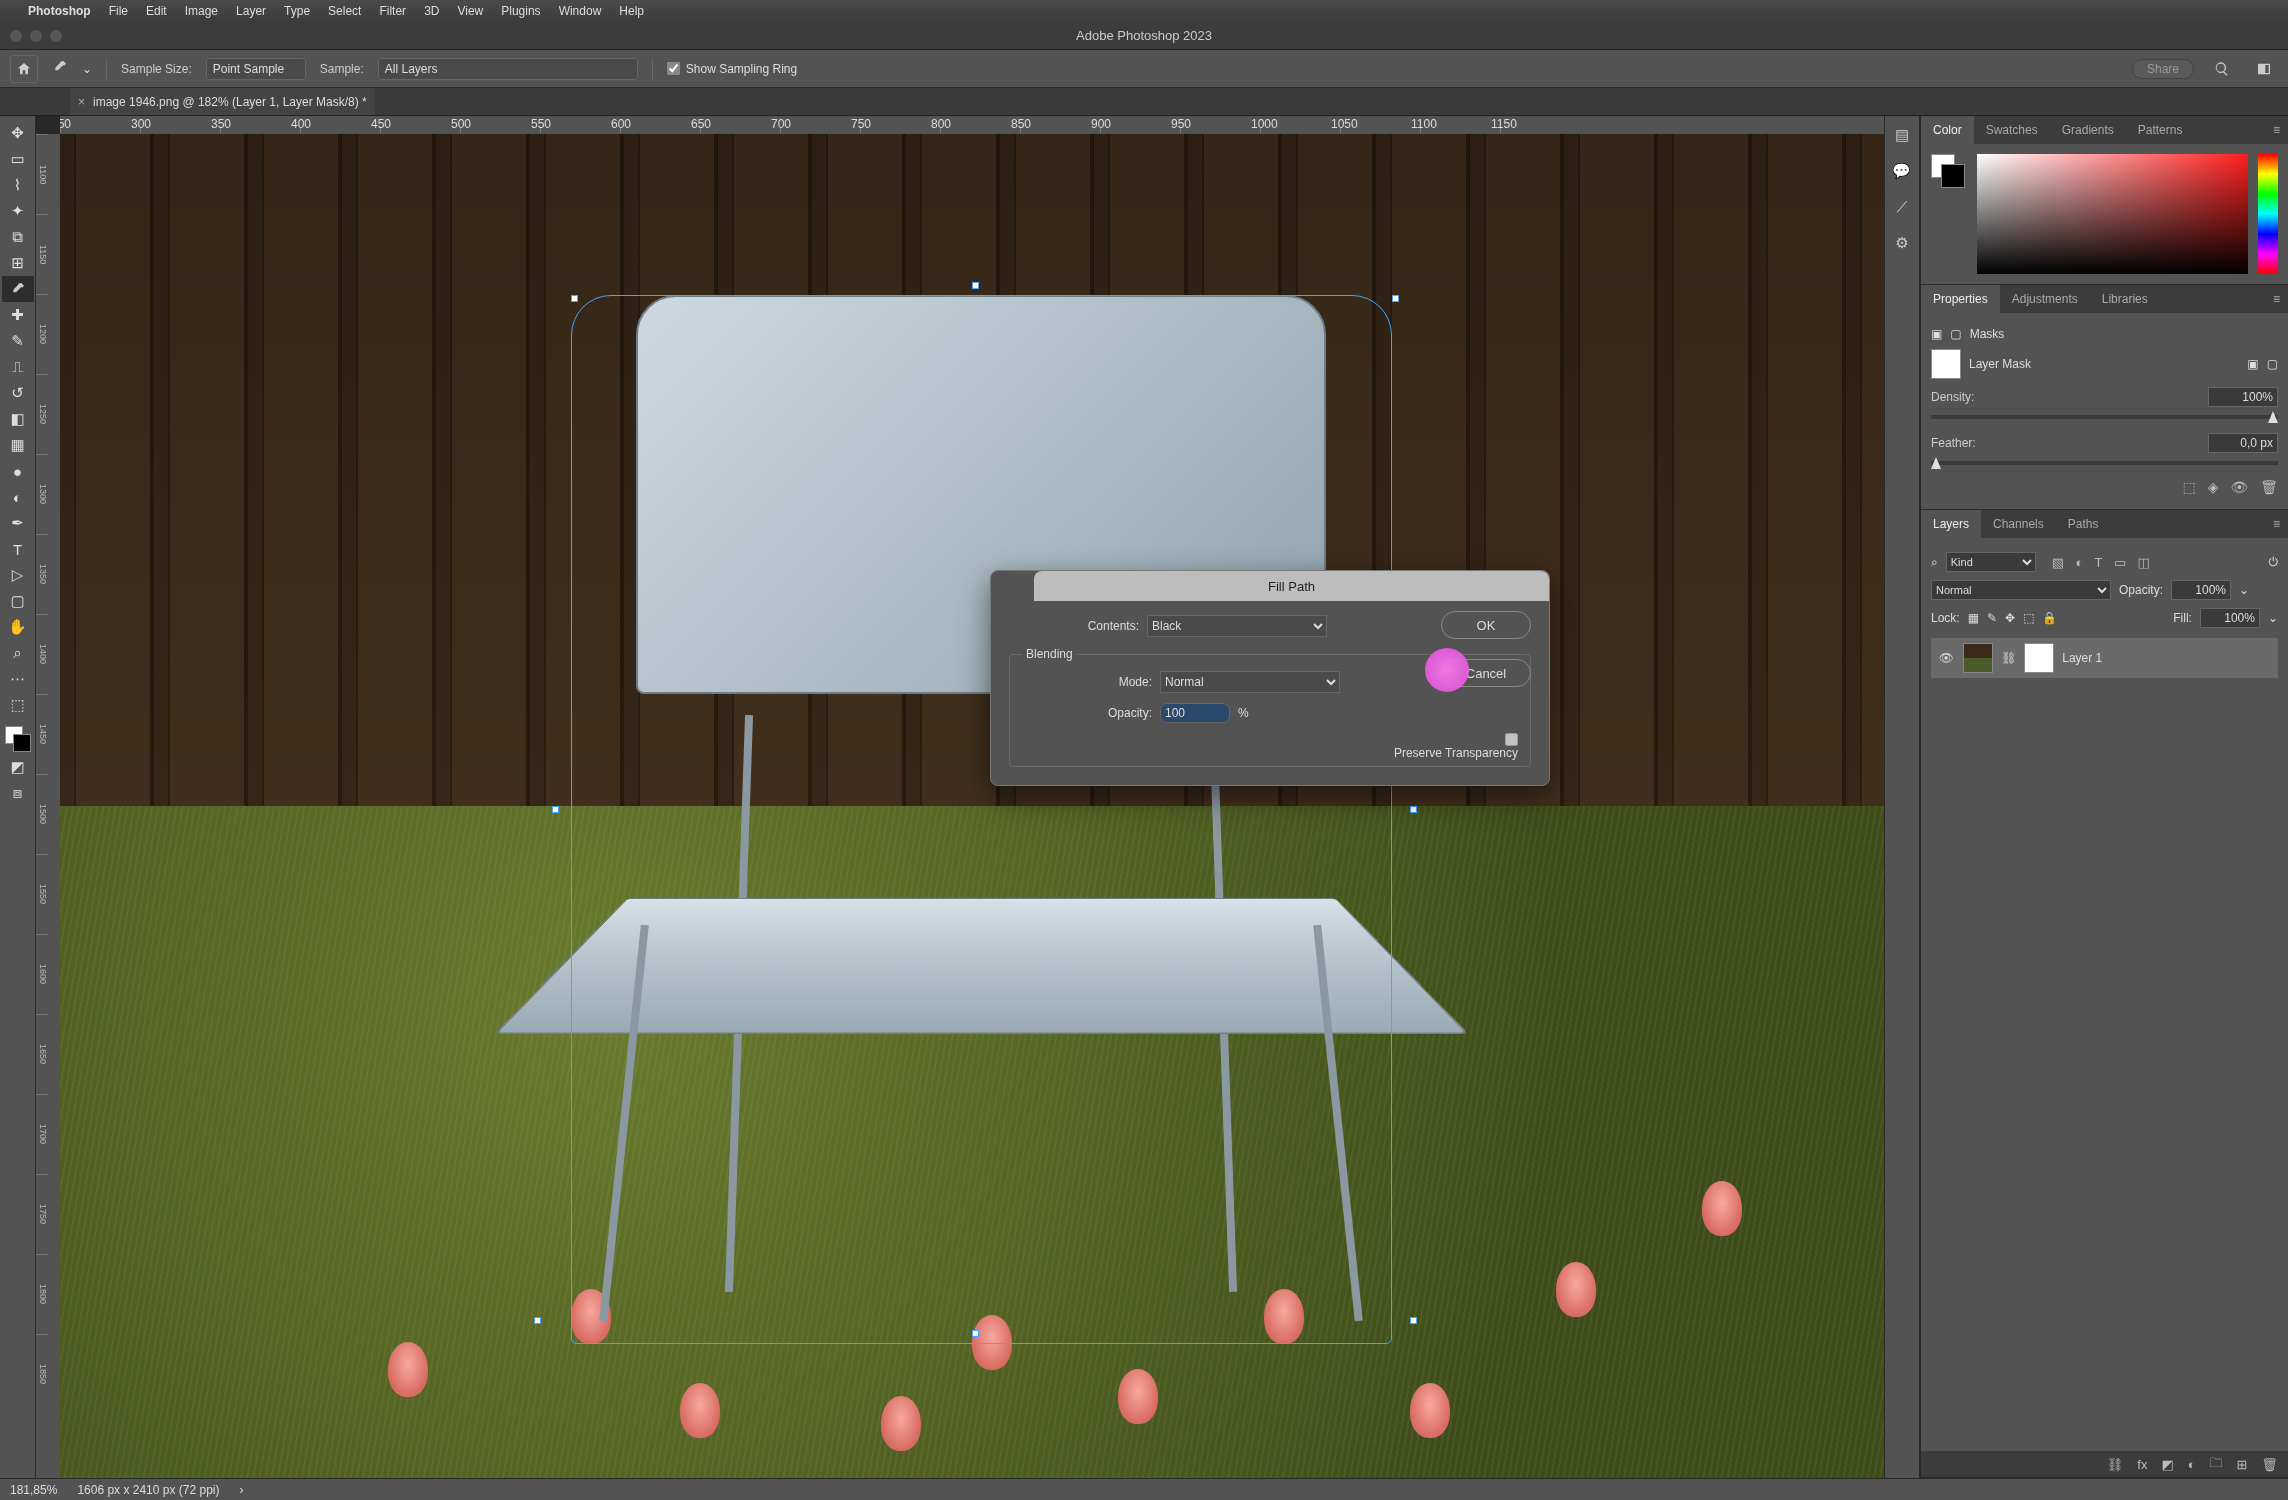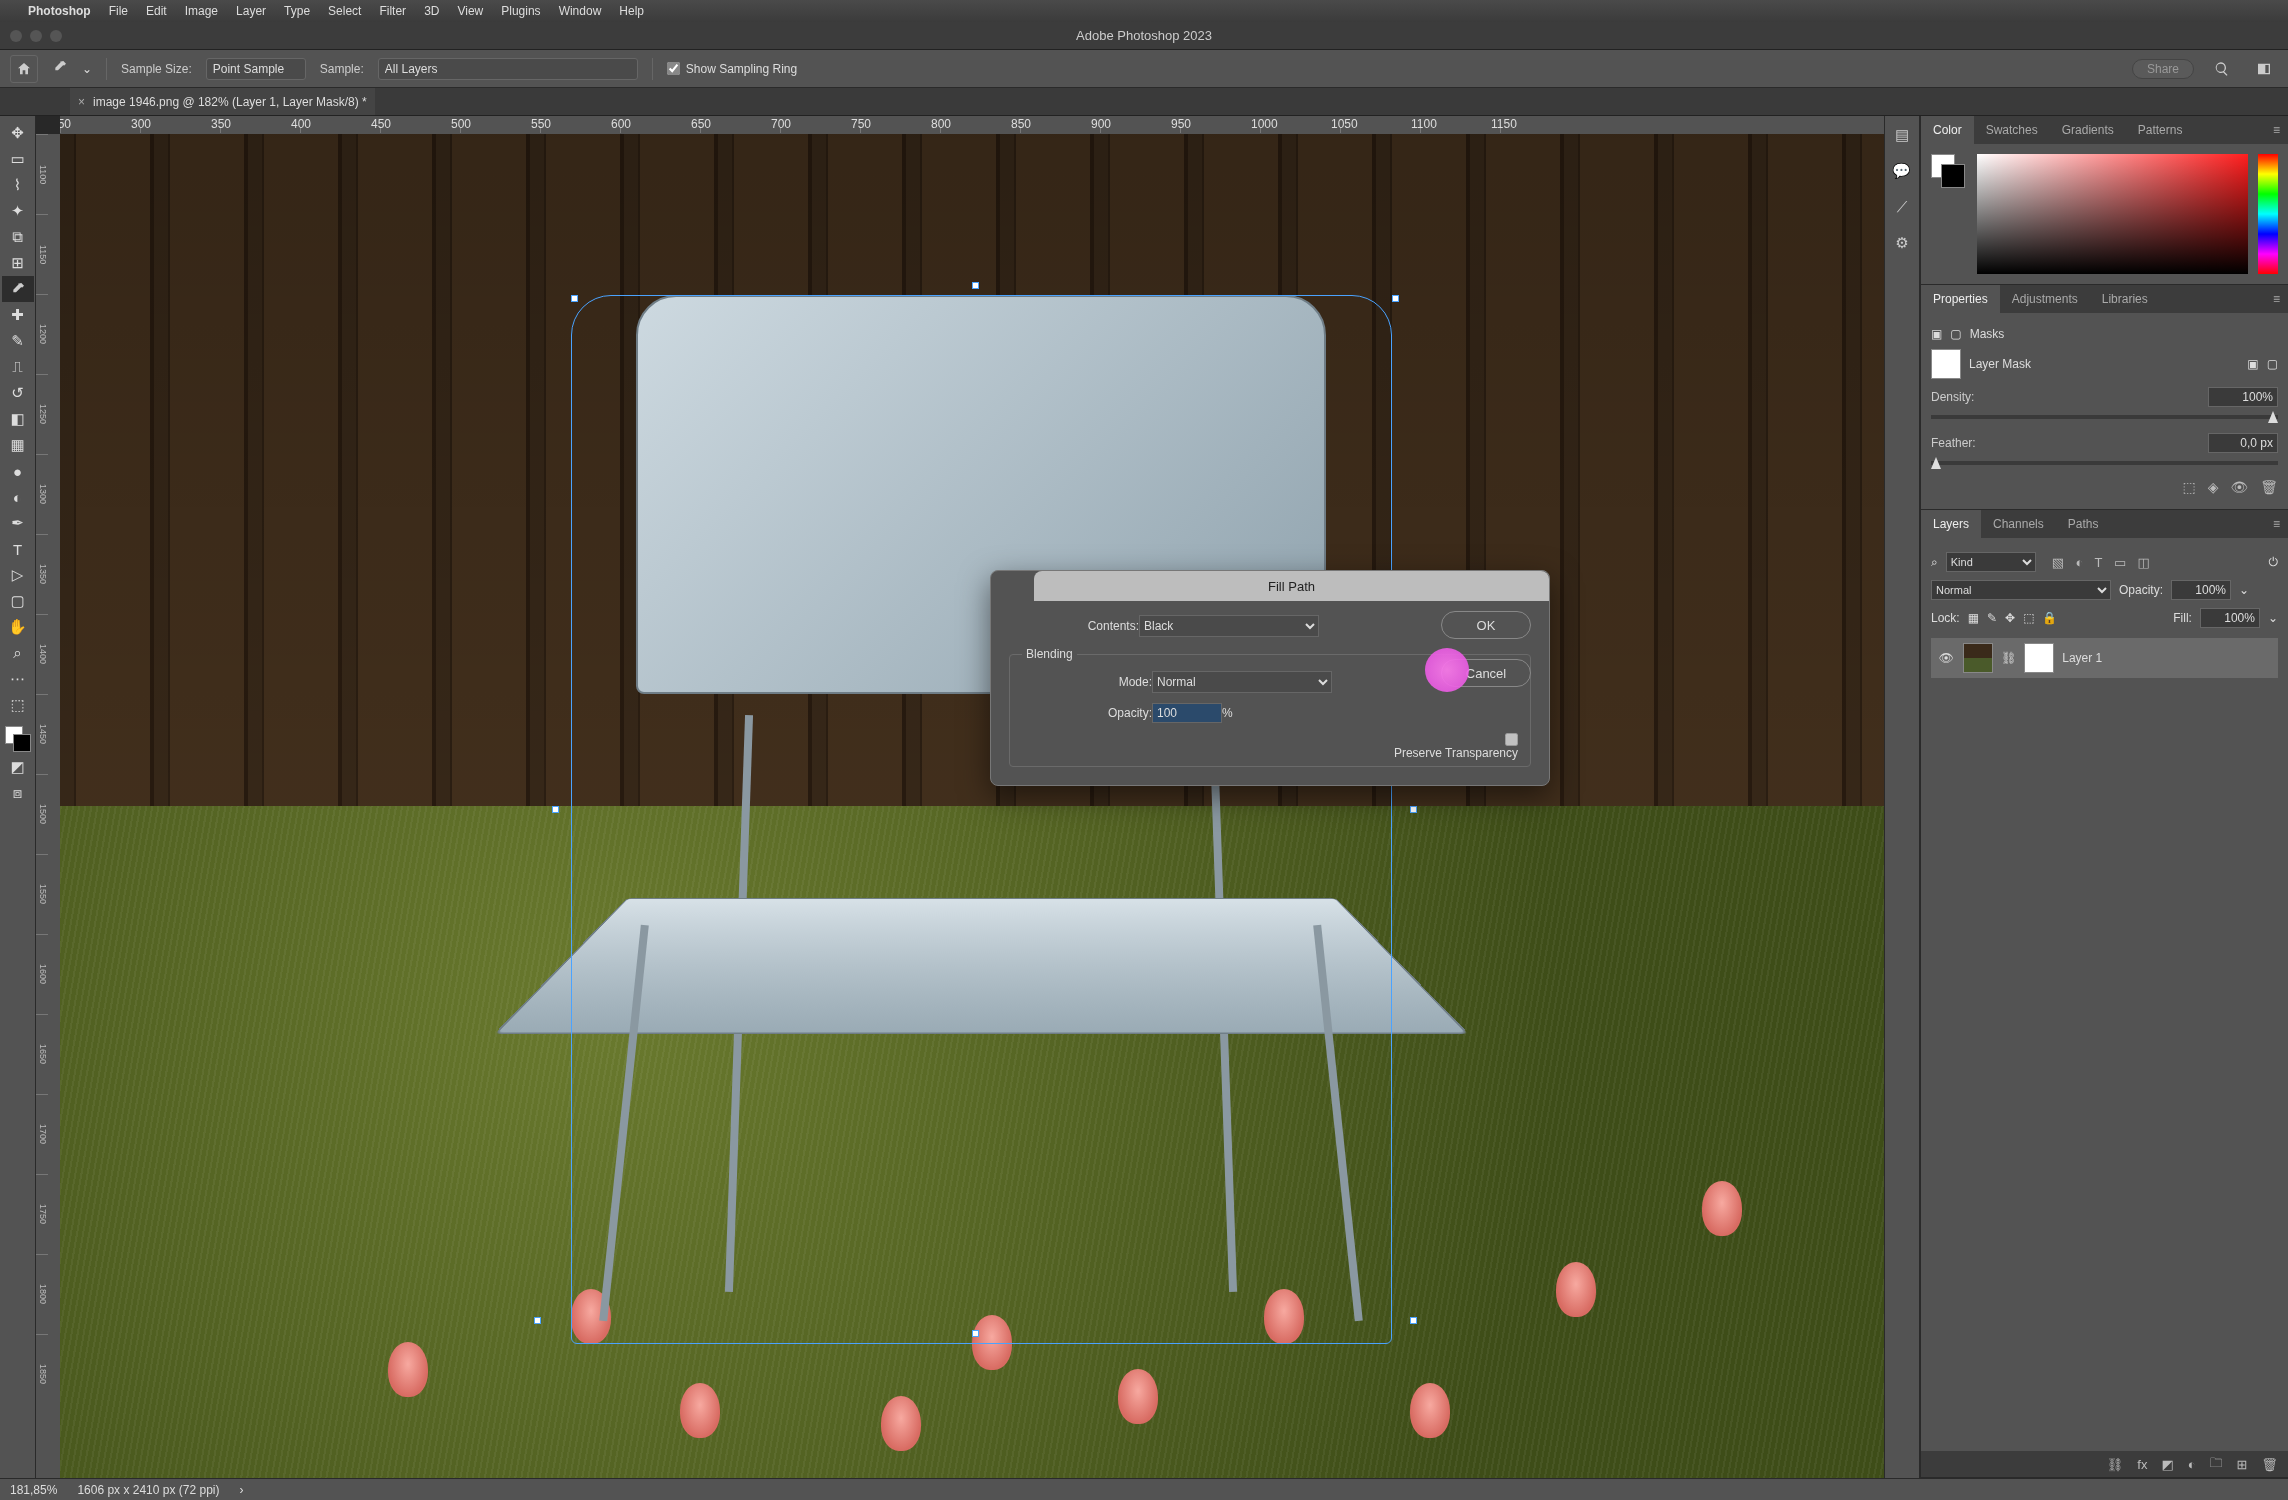--- a/index.html
+++ b/index.html
@@ -96,25 +96,25 @@
 .layerspanel .mask { width:30px; height:30px; background:#fff; border:1px solid #888;}
 .layerspanel .link { font-size:12px;}
 .panelfooter { height:26px; background:#3c3c3c; display:flex; align-items:center; justify-content:flex-end; gap:14px; padding:0 10px;}
 .panelfooter span { color:#bbb; font-size:13px;}
 
 .statusbar { height:22px; background:#535353; display:flex; align-items:center; padding:0 10px; gap:20px; font-size:11px; color:#ccc; border-top:1px solid #2a2a2a;}
 
 .dialog { position:absolute; width:560px; background:#535353; border:1px solid #777; border-radius:8px; box-shadow:0 10px 30px rgba(0,0,0,.5); left:990px; top:570px; }
 .dialog .dtitle { height:30px; background:#bdbdbd; color:#222; display:flex; align-items:center; justify-content:center; font-size:13px; border-radius:8px 8px 0 0;margin-left:43px;}
 .dialog .dbody { padding:14px 18px 18px; position:relative;}
-.dialog .drow { display:flex; align-items:center; margin-bottom:10px;}
+.dialog .drow { display:flex; align-items:center; gap:8px; margin-bottom:10px;}
 .dialog .drow .lbl { text-align:right; width:130px; color:#ddd;}
 .dialog .drow select { background:#4a4a4a; border:1px solid #666; color:#ddd; height:22px; width:180px; font-size:12px;}
 .dialog .drow input[type=text] { background:#3a3a3a; border:1px solid #666; color:#ddd; height:20px; width:70px; padding:0 4px;}
-.dialog .drow input.sel { background:#2b4a6b; }
+.dialog .drow input.sel { background:#2b4a6b;border-radius:7px; }
 .dialog fieldset { border:1px solid #6a6a6a; border-radius:4px; padding:10px 12px 6px; margin-top:8px;}
 .dialog legend { color:#ddd; padding:0 4px; font-size:12px;}
 .dialog .btns { position:absolute; right:18px; top:10px; display:flex; flex-direction:column; gap:20px;}
 .dialog .btns button { width:90px; height:28px; border-radius:14px; background:#535353; border:1px solid #888; color:#ddd; font-size:13px;}
 .dialog .chk { display:flex; align-items:flex-end; gap:0; color:#aaa;flex-direction:column;}
 .dialog .chk.disabled { color:#888;}
 .cursor { position:absolute; width:44px; height:44px; border-radius:22px; background:radial-gradient(circle,#ff7bf0,#e44fe0); left:1425px; top:648px; opacity:.9;}
 svg.icon { width:16px; height:16px; fill:#ccc; }
 </style>
 </head>

